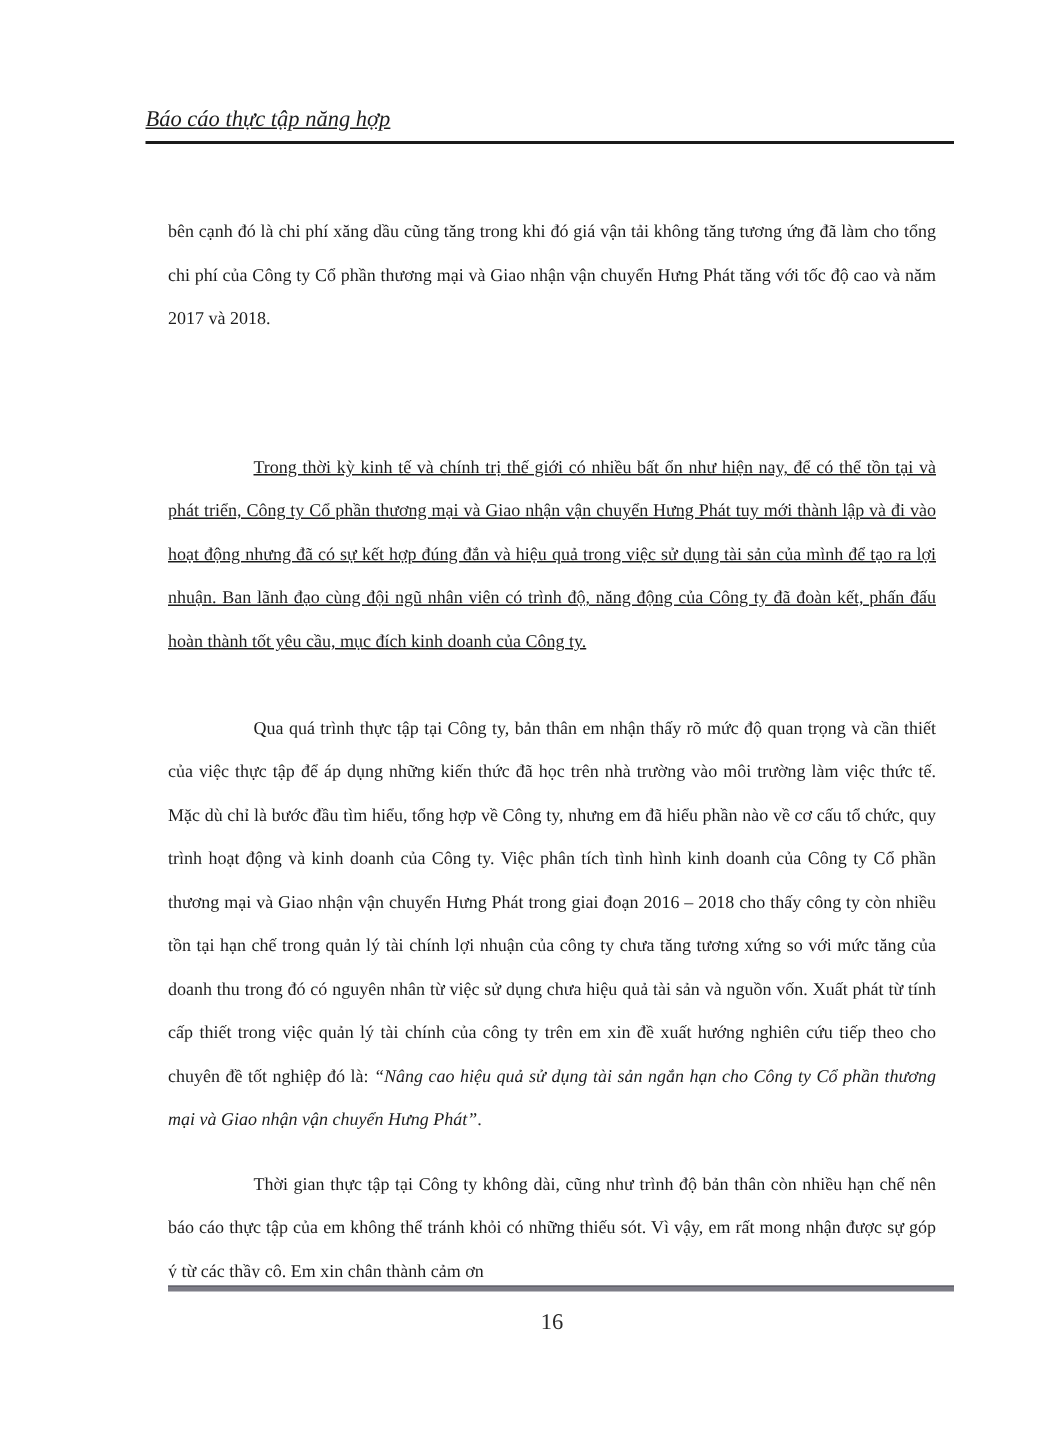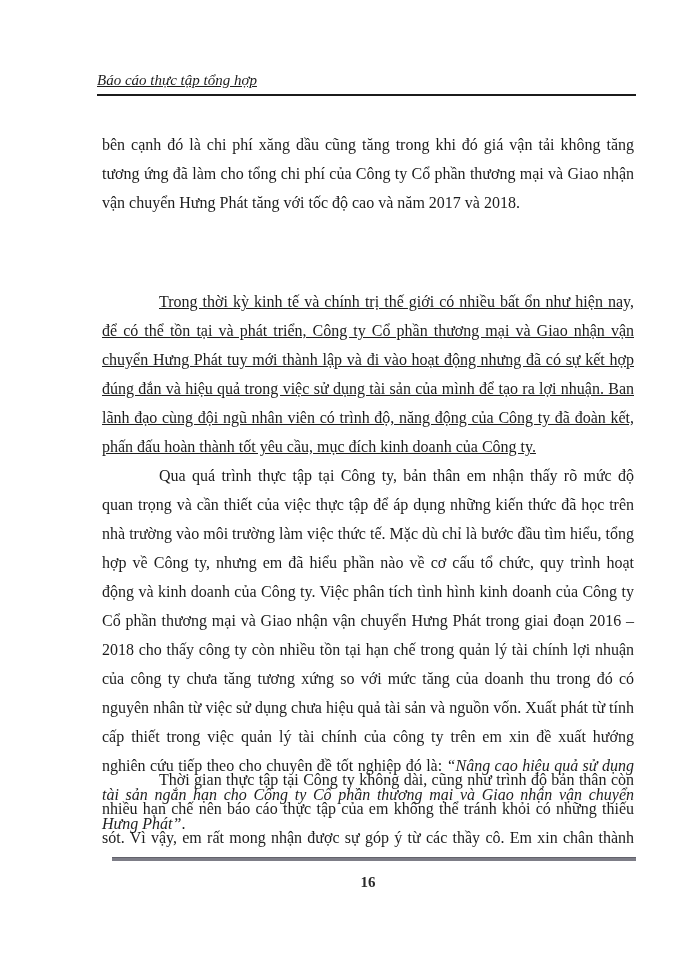--- a/index.html
+++ b/index.html
@@ -20,24 +20,24 @@
     font-size: 15px;
     line-height: 20px;
     padding-bottom: 4px;
     border-bottom: 2px solid #1b1b1b;
   }
   .running-header .title { text-decoration: underline; }
 
   .para {
     position: absolute;
     left: 100px; right: 64px;
-    font-size: 16px;
+    font-size: 12px;
     line-height: 29px;
     text-align: justify;
-    margin: 2px;
+    margin: 12px;
   }
   .para.indent { text-indent: 57px; }
 
   .p1 { top: 128px; }
   .p2 { top: 285px; text-decoration: underline; }
   .p3 { top: 459px; }
   .p4 { top: 763px; }
 
   .section-heading {
     position: absolute;
@@ -52,42 +52,41 @@
   .thesis-quote {
     font-weight: normal;
     font-style: italic;
   }
 
   .page-footer {
     position: absolute;
     top: 852px; left: 0; right: 0; bottom: 0;
     background: #ffffff;
     z-index: 5;
-    font-weight: bold;
   }
   .footer-rule {
     height: 3px;
     margin: 5px 64px 0 112px;
     background: #7d7d87;
     border-top: 1px solid #62626b;
   }
   .page-number {
     margin: 13px 64px 0 100px;
     text-align: center;
     font-size: 15px;
     color: #2a2a2a;
   }
 </style>
 </head>
 <body>
 
 <div class="page">
 
   <div class="running-header">
-    <span class="title">Báo cáo thực tập tổng hợp</span>
+    <span class="title">Báo cáo thực tập năng hợp</span>
   </div>
 
   <p class="para p1">bên cạnh đó là chi phí xăng dầu cũng tăng trong khi đó giá vận tải không tăng tương ứng đã làm cho tổng chi phí của Công ty Cổ phần thương mại và Giao nhận vận chuyển Hưng Phát tăng với tốc độ cao và năm 2017 và 2018.</p>
 
 
   <p class="para indent p2">Trong thời kỳ kinh tế và chính trị thế giới có nhiều bất ổn như hiện nay, để có thể tồn tại và phát triển, Công ty Cổ phần thương mại và Giao nhận vận chuyển Hưng Phát tuy mới thành lập và đi vào hoạt động nhưng đã có sự kết hợp đúng đắn và hiệu quả trong việc sử dụng tài sản của mình để tạo ra lợi nhuận. Ban lãnh đạo cùng đội ngũ nhân viên có trình độ, năng động của Công ty đã đoàn kết, phấn đấu hoàn thành tốt yêu cầu, mục đích kinh doanh của Công ty.</p>
 
   <p class="para indent p3"><span>Qua quá trình thực tập tại Công ty, bản thân em nhận thấy rõ mức độ quan trọng và cần thiết của việc thực tập để áp dụng những kiến thức đã học trên nhà trường vào môi trường làm việc thức tế. Mặc dù chỉ là bước đầu tìm hiểu, tổng hợp về Công ty, nhưng em đã hiểu phần nào về cơ cấu tổ chức, quy trình hoạt động và kinh doanh của Công ty. Việc phân tích tình hình kinh doanh của Công ty Cổ phần thương mại và Giao nhận vận chuyển Hưng Phát trong giai đoạn 2016 – 2018 cho thấy công ty còn nhiều tồn tại hạn chế trong quản lý tài chính lợi nhuận của công ty chưa tăng tương xứng so với mức tăng của doanh thu trong đó có nguyên nhân từ việc sử dụng chưa hiệu quả tài sản và nguồn vốn. Xuất phát từ tính cấp thiết trong việc quản lý tài chính của công ty trên em xin đề xuất hướng nghiên cứu tiếp theo cho chuyên đề tốt nghiệp đó là: </span><span class="thesis-quote">“Nâng cao hiệu quả sử dụng tài sản ngắn hạn cho Công ty Cổ phần thương mại và Giao nhận vận chuyển Hưng Phát”</span><span>.</span></p>
 
   <p class="para indent p4">Thời gian thực tập tại Công ty không dài, cũng như trình độ bản thân còn nhiều hạn chế nên báo cáo thực tập của em không thể tránh khỏi có những thiếu sót. Vì vậy, em rất mong nhận được sự góp ý từ các thầy cô. Em xin chân thành cảm ơn</p>

